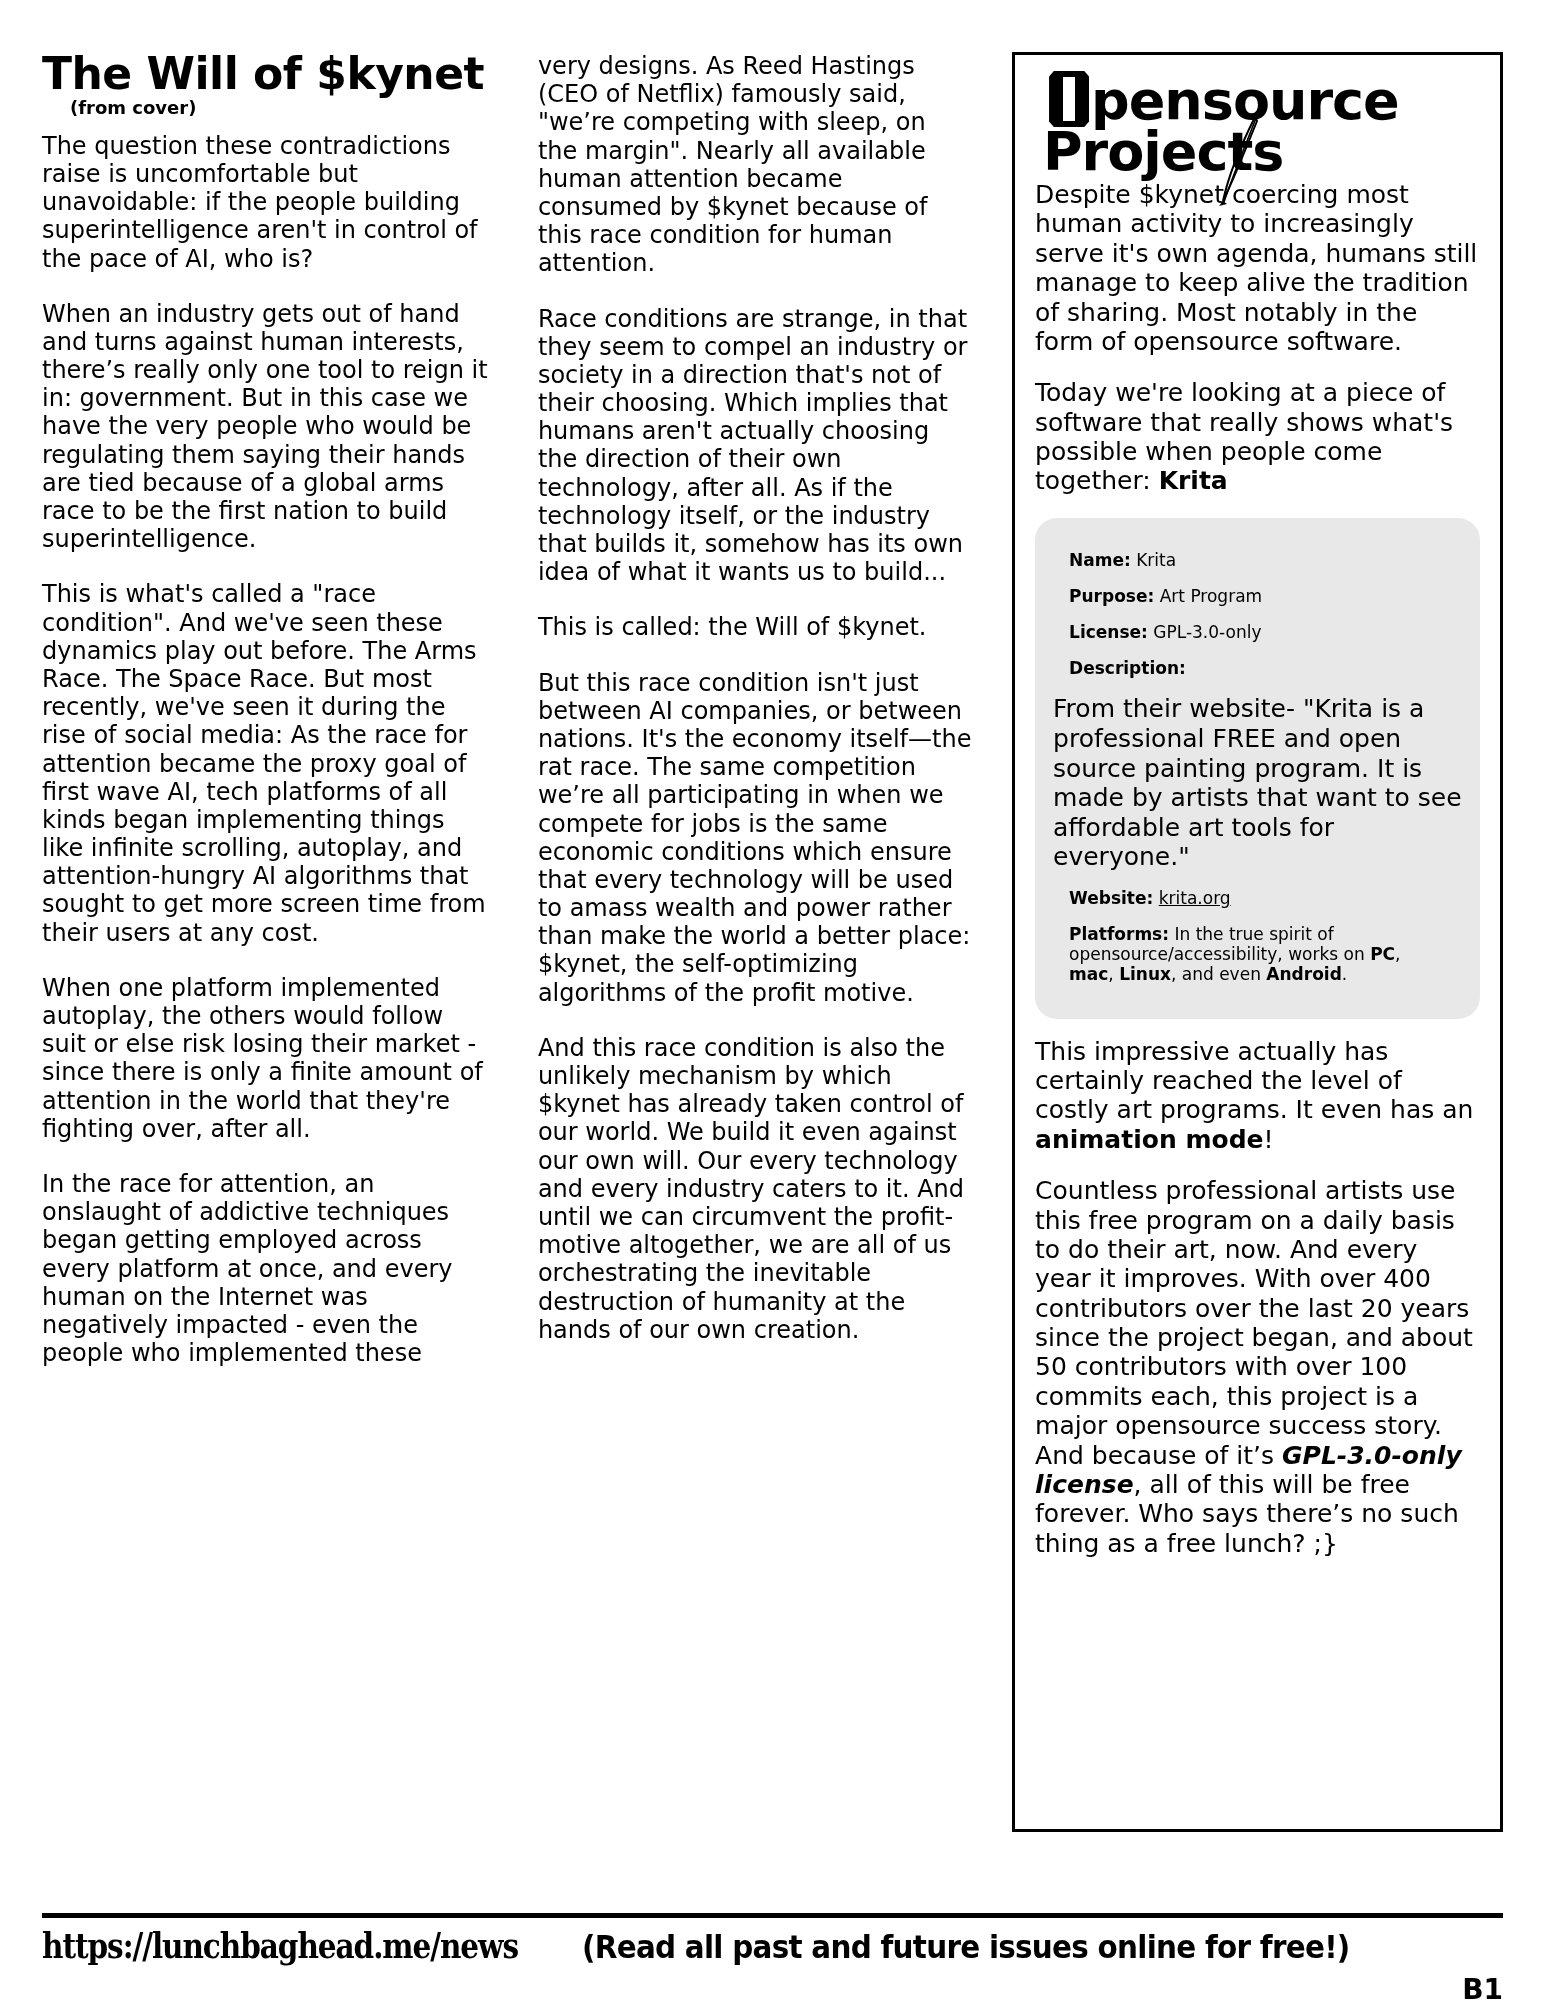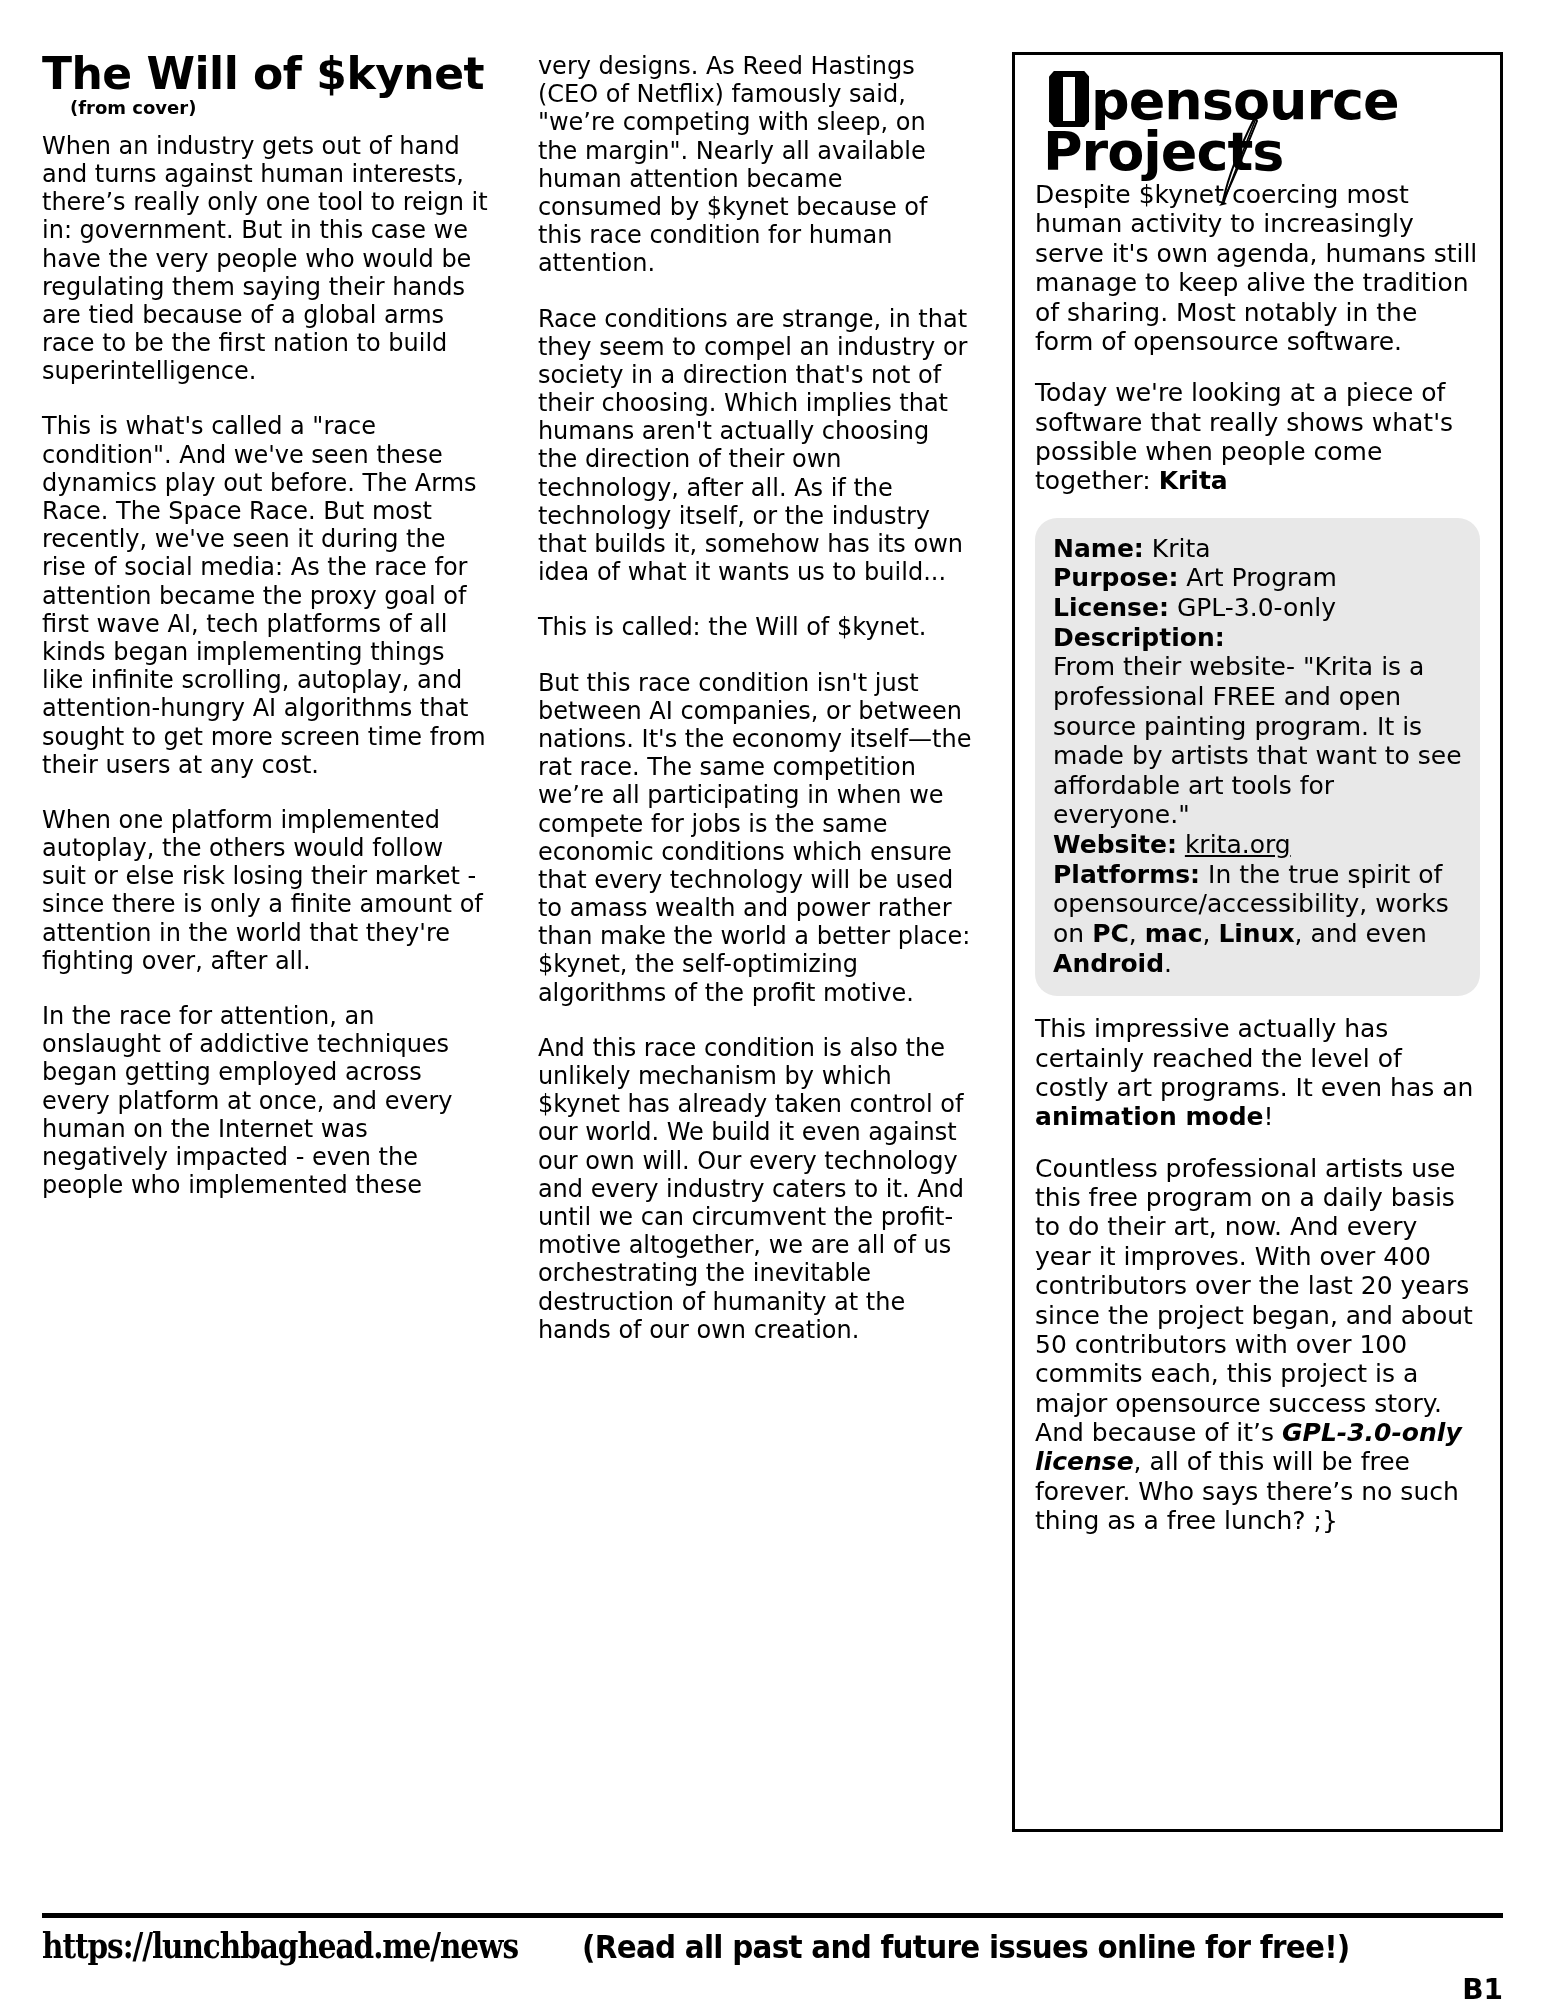--- a/index.html
+++ b/index.html
@@ -132,23 +132,23 @@
 
   
   .info-card {
     background: #e8e8e8;
     border-radius: 22px;
     padding: 16px 18px 18px 18px;
     margin: 4px 0 18px 0;
   }
   .info-card .row {
     font-family: "DejaVu Sans", sans-serif;
-    font-size: 25px;
+    font-size: 17px;
     line-height: 1.185;
-    margin: 0;
+    margin: 16px;
   }
   .info-card b { font-weight: 700; }
   .info-card .desc {
     font-family: "DejaVu Sans", sans-serif;
     font-size: 25px;
     line-height: 1.185;
     margin: 0;
   }
   .link {
     text-decoration: underline;
@@ -203,20 +203,21 @@
 <body>
 
 <div class="page">
 
   <div class="columns">
 
     <div class="col col-a">
       <h1 class="headline">The Will of $kynet</h1>
       <div class="subhead">(from cover)</div>
 
+      <p class="body">The question these contradictions raise is uncomfortable but unavoidable: if the people building superintelligence aren't in control of the pace of AI, who is?</p>
       <p class="body">When an industry gets out of hand and turns against human interests, there’s really only one tool to reign it in: government. But in this case we have the very people who would be regulating them saying their hands are tied because of a global arms race to be the first nation to build superintelligence.</p>
       <p class="body">This is what's called a "race condition". And we've seen these dynamics play out before. The Arms Race. The Space Race. But most recently, we've seen it during the rise of social media: As the race for attention became the proxy goal of first wave AI, tech platforms of all kinds began implementing things like infinite scrolling, autoplay, and attention-hungry AI algorithms that sought to get more screen time from their users at any cost.</p>
       <p class="body">When one platform implemented autoplay, the others would follow suit or else risk losing their market - since there is only a finite amount of attention in the world that they're fighting over, after all.</p>
       <p class="body tight">In the race for attention, an onslaught of addictive techniques began getting employed across every platform at once, and every human on the Internet was negatively impacted - even the people who implemented these</p>
     </div>
 
     <div class="col col-b">
       <p class="body">very designs. As Reed Hastings (CEO of Netflix) famously said, "we’re competing with sleep, on the margin". Nearly all available human attention became consumed by $kynet because of this race condition for human attention.</p>
       <p class="body">Race conditions are strange, in that they seem to compel an industry or society in a direction that's not of their choosing. Which implies that humans aren't actually choosing the direction of their own technology, after all. As if the technology itself, or the industry that builds it, somehow has its own idea of what it wants us to build...</p>
       <p class="body">This is called:  the Will of $kynet.</p>

